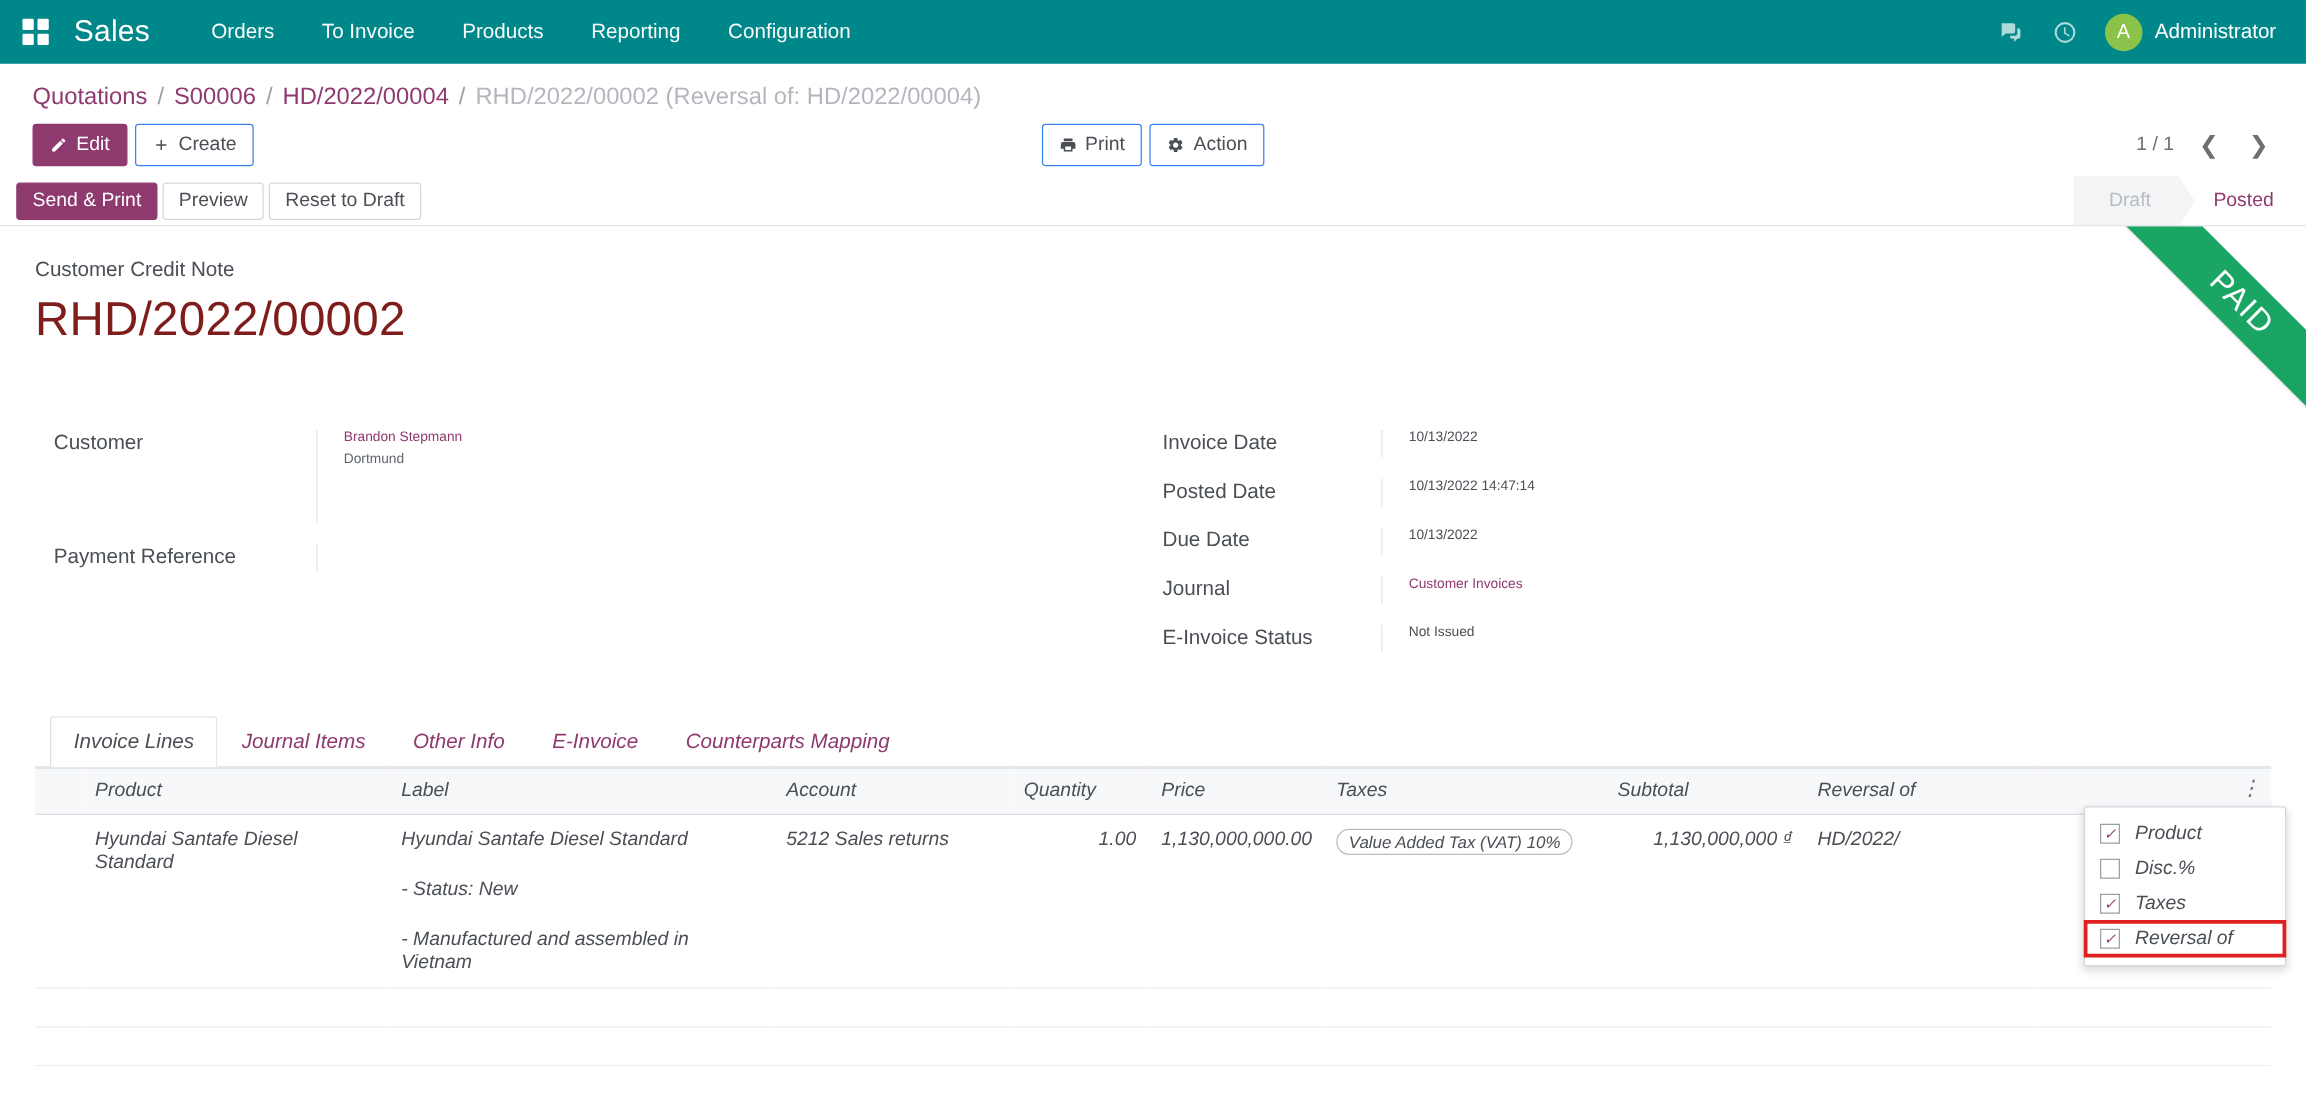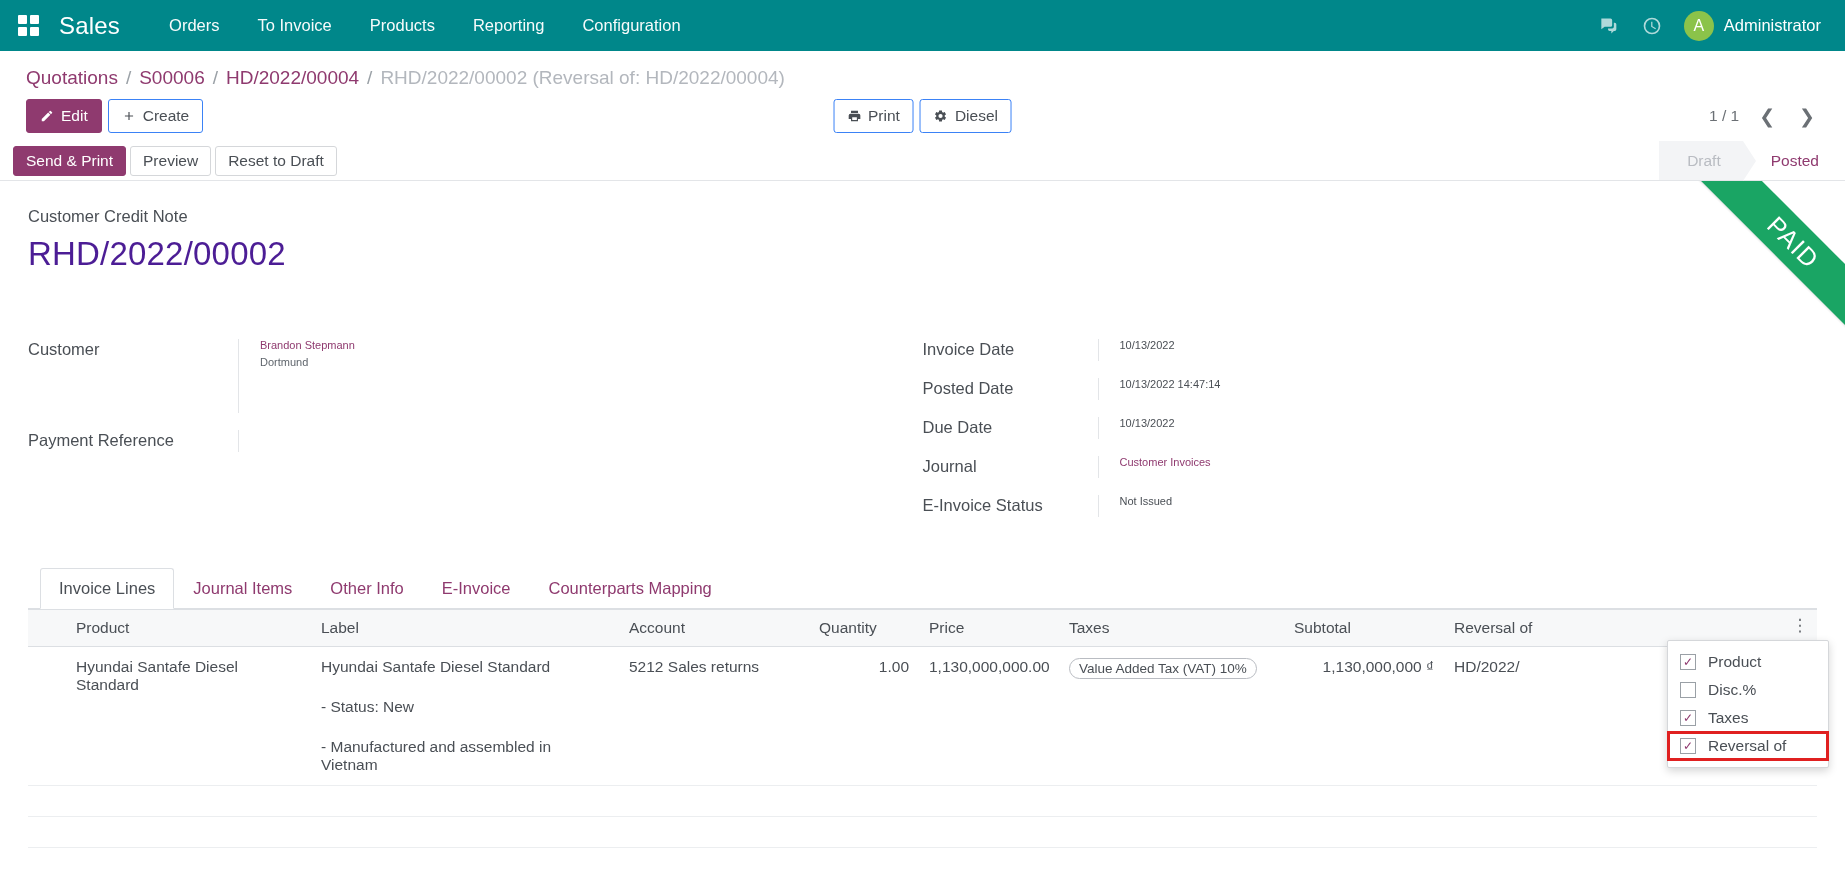--- a/index.html
+++ b/index.html
@@ -87,38 +87,38 @@
   
   .sheet { position: relative; padding: 26px 28px 0 28px; overflow: hidden; }
   .ribbon-wrap { position: absolute; top: 0; right: 0; width: 175px; height: 175px; overflow: hidden; pointer-events: none; }
   .ribbon {
     position: absolute; width: 260px; text-align: center; background: #1aa564;
     color: #ffffff; font-size: 25px; letter-spacing: 1px;
     transform: rotate(45deg); top: 40px; right: -78px; padding: 7px 0;
     box-shadow: 0 1px 2px rgba(0,0,0,.12);
   }
   .doc-type { font-size: 16.5px; color: #4a4f55; margin-bottom: 9px; }
-  .doc-title { font-size: 33px; color: #4c1d95; font-weight: 400; letter-spacing: .2px; }
-
-  .fields-wrap { display: flex; margin-top: 66px; }
+  .doc-title { font-size: 38px; color: #7f1d1d; font-weight: 400; letter-spacing: .2px; }
+
+  .fields-wrap { display: flex; margin-top: 66px; margin-left: 15px; }
   .col-left { width: 50%; padding-right: 48px; }
   .col-right { width: 50%; }
   .frow { display: flex; align-items: flex-start; margin-bottom: 17px; }
   .flabel { width: 210px; flex: none; font-size: 16.5px; color: #4a4f55; padding-top: 1px; }
   .fvalue {
     flex: 1; font-size: 11px; color: #4a4f55;
     border-left: 1px solid #e3e5e8; padding-left: 21px; min-height: 22px;
   }
   .col-right .flabel { width: 175px; }
   .link { color: #8f3a6f; cursor: pointer; }
   .sub-line { color: #5f656c; margin-top: 5px; }
   .frow.tall .fvalue { min-height: 74px; }
 
   
-  .notebook { margin-top: 34px; }
+  .notebook { margin-top: 34px; font-style: italic; }
   .tabs { display: flex; border-bottom: 1px solid #dcdfe3; padding-left: 12px; }
   .tab {
     font-size: 16.5px; color: #8f3a6f; padding: 10px 18px; cursor: pointer;
     border: 1px solid transparent; margin-bottom: -1px; border-radius: 3px 3px 0 0;
   }
   .tab.active {
     color: #4a4f55; background: #ffffff;
     border-color: #dcdfe3 #dcdfe3 #ffffff;
   }
 
@@ -229,21 +229,21 @@
     <button class="btn">
       <svg viewBox="0 0 24 24" fill="#4a4f55">
           <path d="M6 3h12v4H6V3zm13 5H5a3 3 0 0 0-3 3v6h4v4h12v-4h4v-6a3 3 0 0 0-3-3zm-3 11H8v-5h8v5z"></path>
         </svg>
       <span>Print</span>
     </button>
     <button class="btn">
       <svg viewBox="0 0 24 24" fill="#4a4f55">
           <path d="M19.14 12.94a7.07 7.07 0 0 0 0-1.88l2.03-1.58a.5.5 0 0 0 .12-.64l-1.92-3.32a.5.5 0 0 0-.6-.22l-2.39.96a7.2 7.2 0 0 0-1.63-.94l-.36-2.54a.5.5 0 0 0-.5-.42h-3.84a.5.5 0 0 0-.5.42l-.36 2.54c-.59.24-1.13.56-1.63.94l-2.39-.96a.5.5 0 0 0-.6.22L2.65 8.84a.5.5 0 0 0 .12.64l2.03 1.58a7.07 7.07 0 0 0 0 1.88l-2.03 1.58a.5.5 0 0 0-.12.64l1.92 3.32c.13.22.39.3.6.22l2.39-.96c.5.38 1.04.7 1.63.94l.36 2.54c.04.24.25.42.5.42h3.84c.25 0 .46-.18.5-.42l.36-2.54c.59-.24 1.13-.56 1.63-.94l2.39.96c.21.08.47 0 .6-.22l1.92-3.32a.5.5 0 0 0-.12-.64l-2.03-1.58zM12 15.6A3.6 3.6 0 1 1 12 8.4a3.6 3.6 0 0 1 0 7.2z"></path>
         </svg>
-      <span>Diesel</span>
+      <span>Action</span>
     </button>
   </div>
 
   <div class="pager">
     <span class="pager-text">1 / 1</span>
     <span class="pager-btn">❮</span>
     <span class="pager-btn">❯</span>
   </div>
 </div>
 

